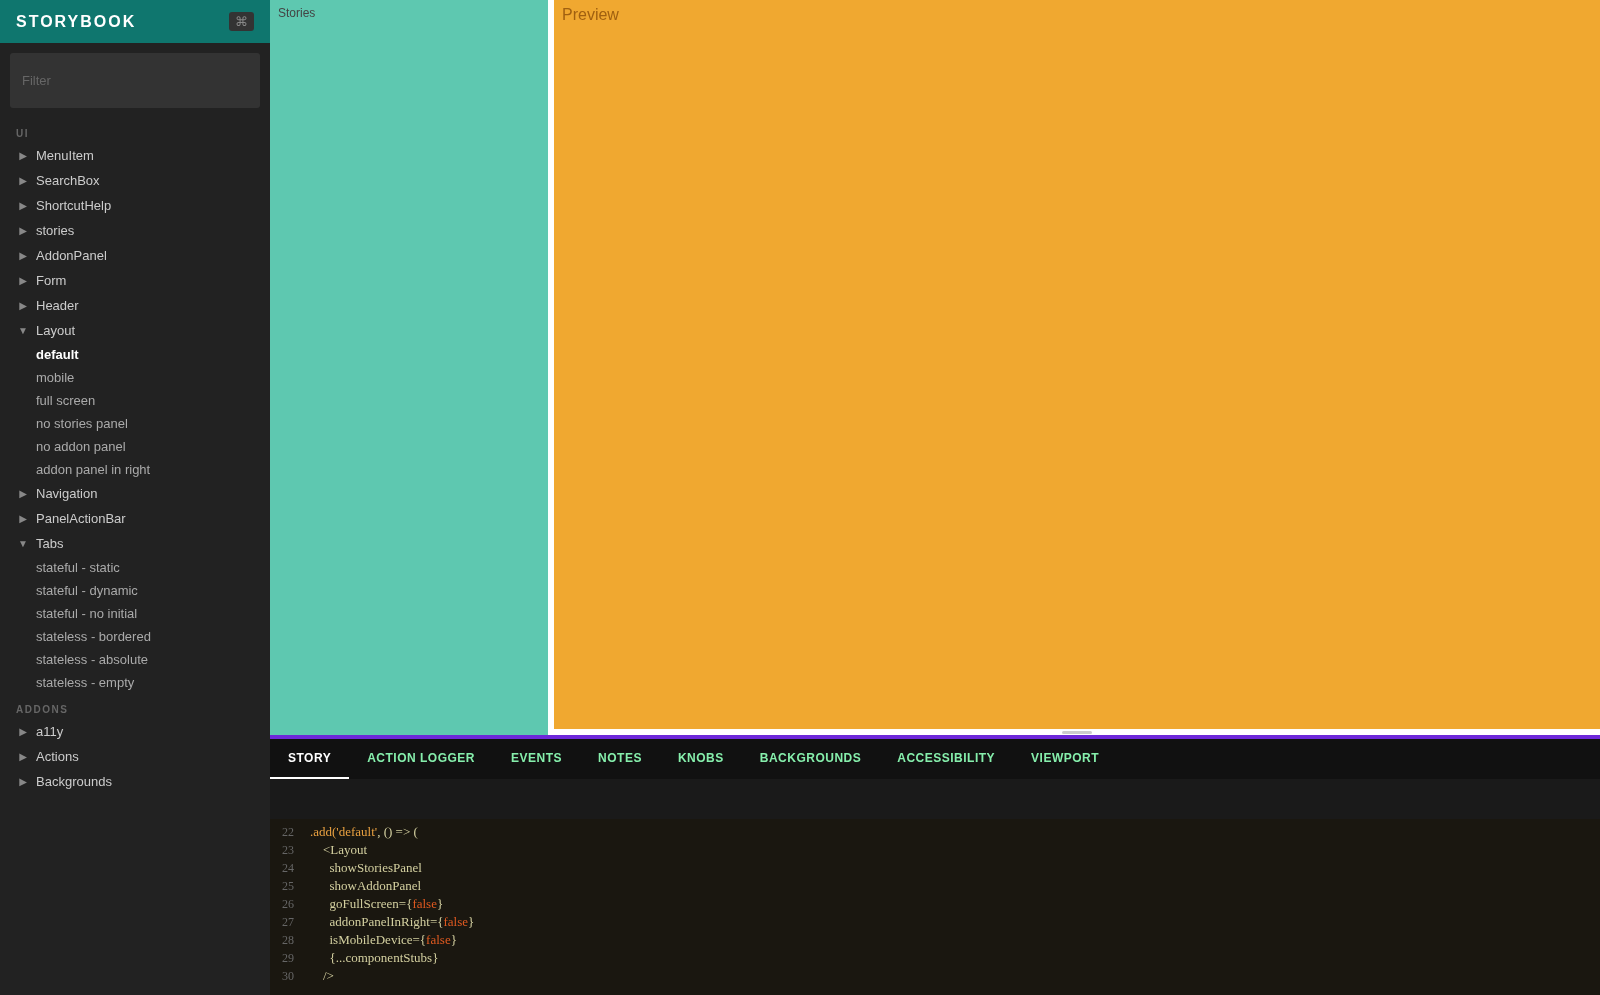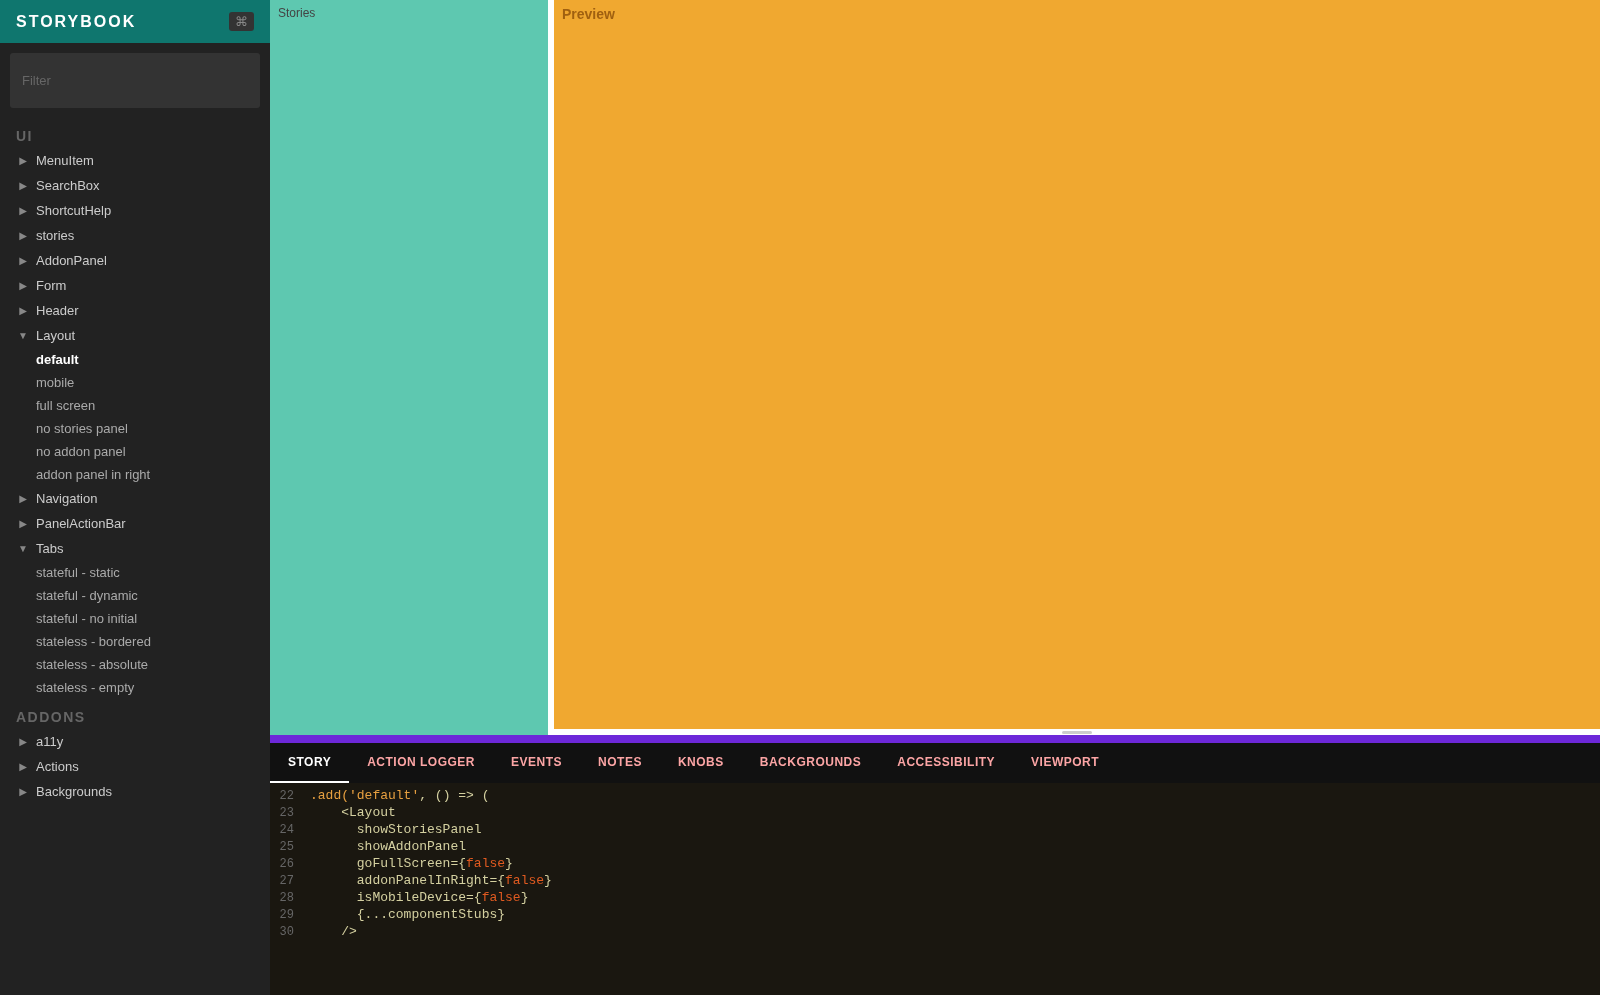--- a/index.html
+++ b/index.html
@@ -48,21 +48,21 @@
       margin: 10px;
       border-radius: 3px;
       font-size: 13px;
       width: calc(100% - 20px);
       outline: none;
     }
 
     #filter-input::placeholder { color: #666; }
 
     .section-label {
-      font-size: 14px;
+      font-size: 10px;
       font-weight: 700;
       color: #666;
       letter-spacing: 1.5px;
       padding: 10px 16px 4px 16px;
     }
 
     .tree-item {
       display: flex;
       align-items: center;
       padding: 5px 16px;
@@ -136,23 +136,23 @@
       flex: 1;
       background: #f0a830;
       position: relative;
       min-height: 0;
     }
 
     #preview-label {
       position: absolute;
       top: 6px;
       left: 8px;
-      font-size: 14px;
+      font-size: 16px;
       color: #a06010;
-      font-weight: 700;
+      font-weight: 400;
     }
 
     #resize-handle-h {
       height: 6px;
       background: #fff;
       cursor: ns-resize;
       display: flex;
       align-items: center;
       justify-content: center;
     }
@@ -184,55 +184,56 @@
       background: #fff;
       cursor: ew-resize;
     }
 
     
     #bottom-area {
       height: 260px;
       background: #1a1a1a;
       display: flex;
       flex-direction: column;
-      border-top: 8px solid #6d28d9;
+      border-top: 4px solid #6d28d9;
     }
 
     #tab-bar {
       display: flex;
       background: #111;
       padding: 0;
       height: 40px;
       align-items: stretch;
     }
 
     .tab-item {
       padding: 0 18px;
       display: flex;
       align-items: center;
       font-size: 12px;
       font-weight: 600;
-      color: #fca5a5;
+      color: #86efac;
       cursor: pointer;
       letter-spacing: 0.5px;
       border-bottom: 2px solid transparent;
     }
 
     .tab-item.active {
       color: #fff;
       border-bottom: 2px solid #fff;
     }
 
     #code-area {
       flex: 1;
       background: #1a1710;
       overflow-y: auto;
       padding: 4px 0;
-      font-family: Liberation Mono, monospace;
+      font-family: Liberation Serif, serif;
       font-size: 13px;
+      margin-top: 40px;
     }
 
     .code-line {
       display: flex;
       align-items: flex-start;
       padding: 1px 0;
     }
 
     .line-num {
       width: 40px;

